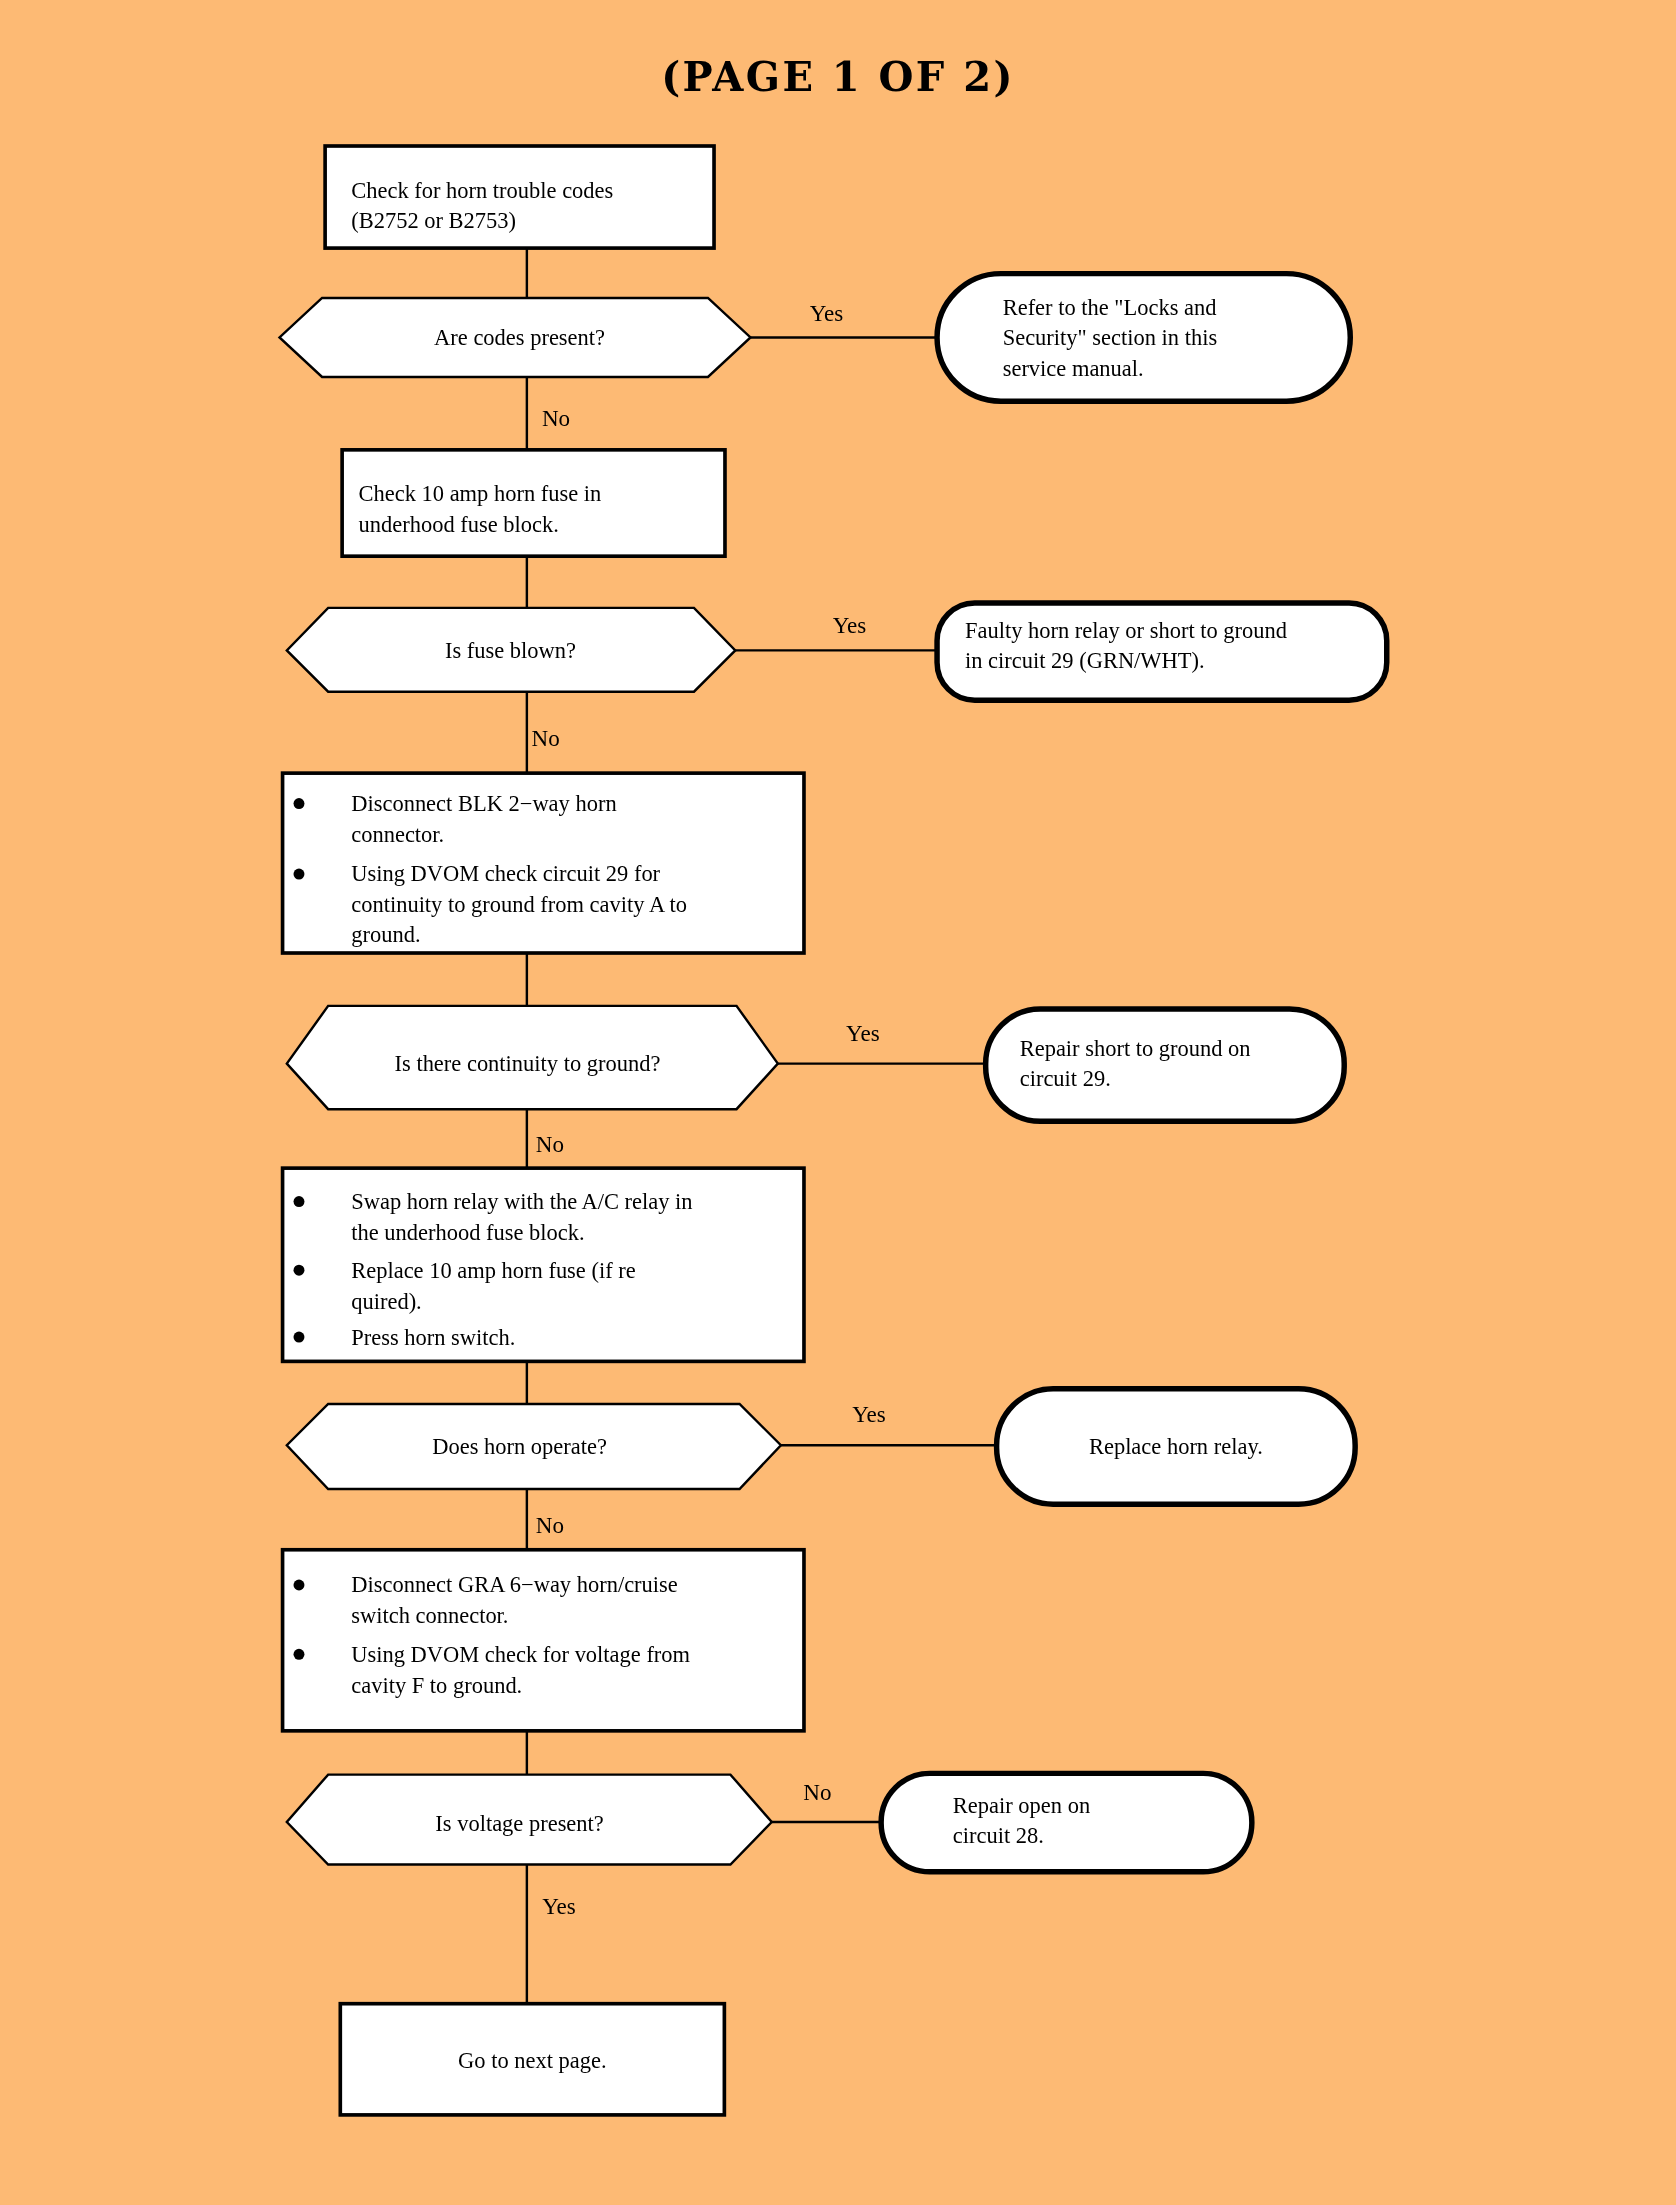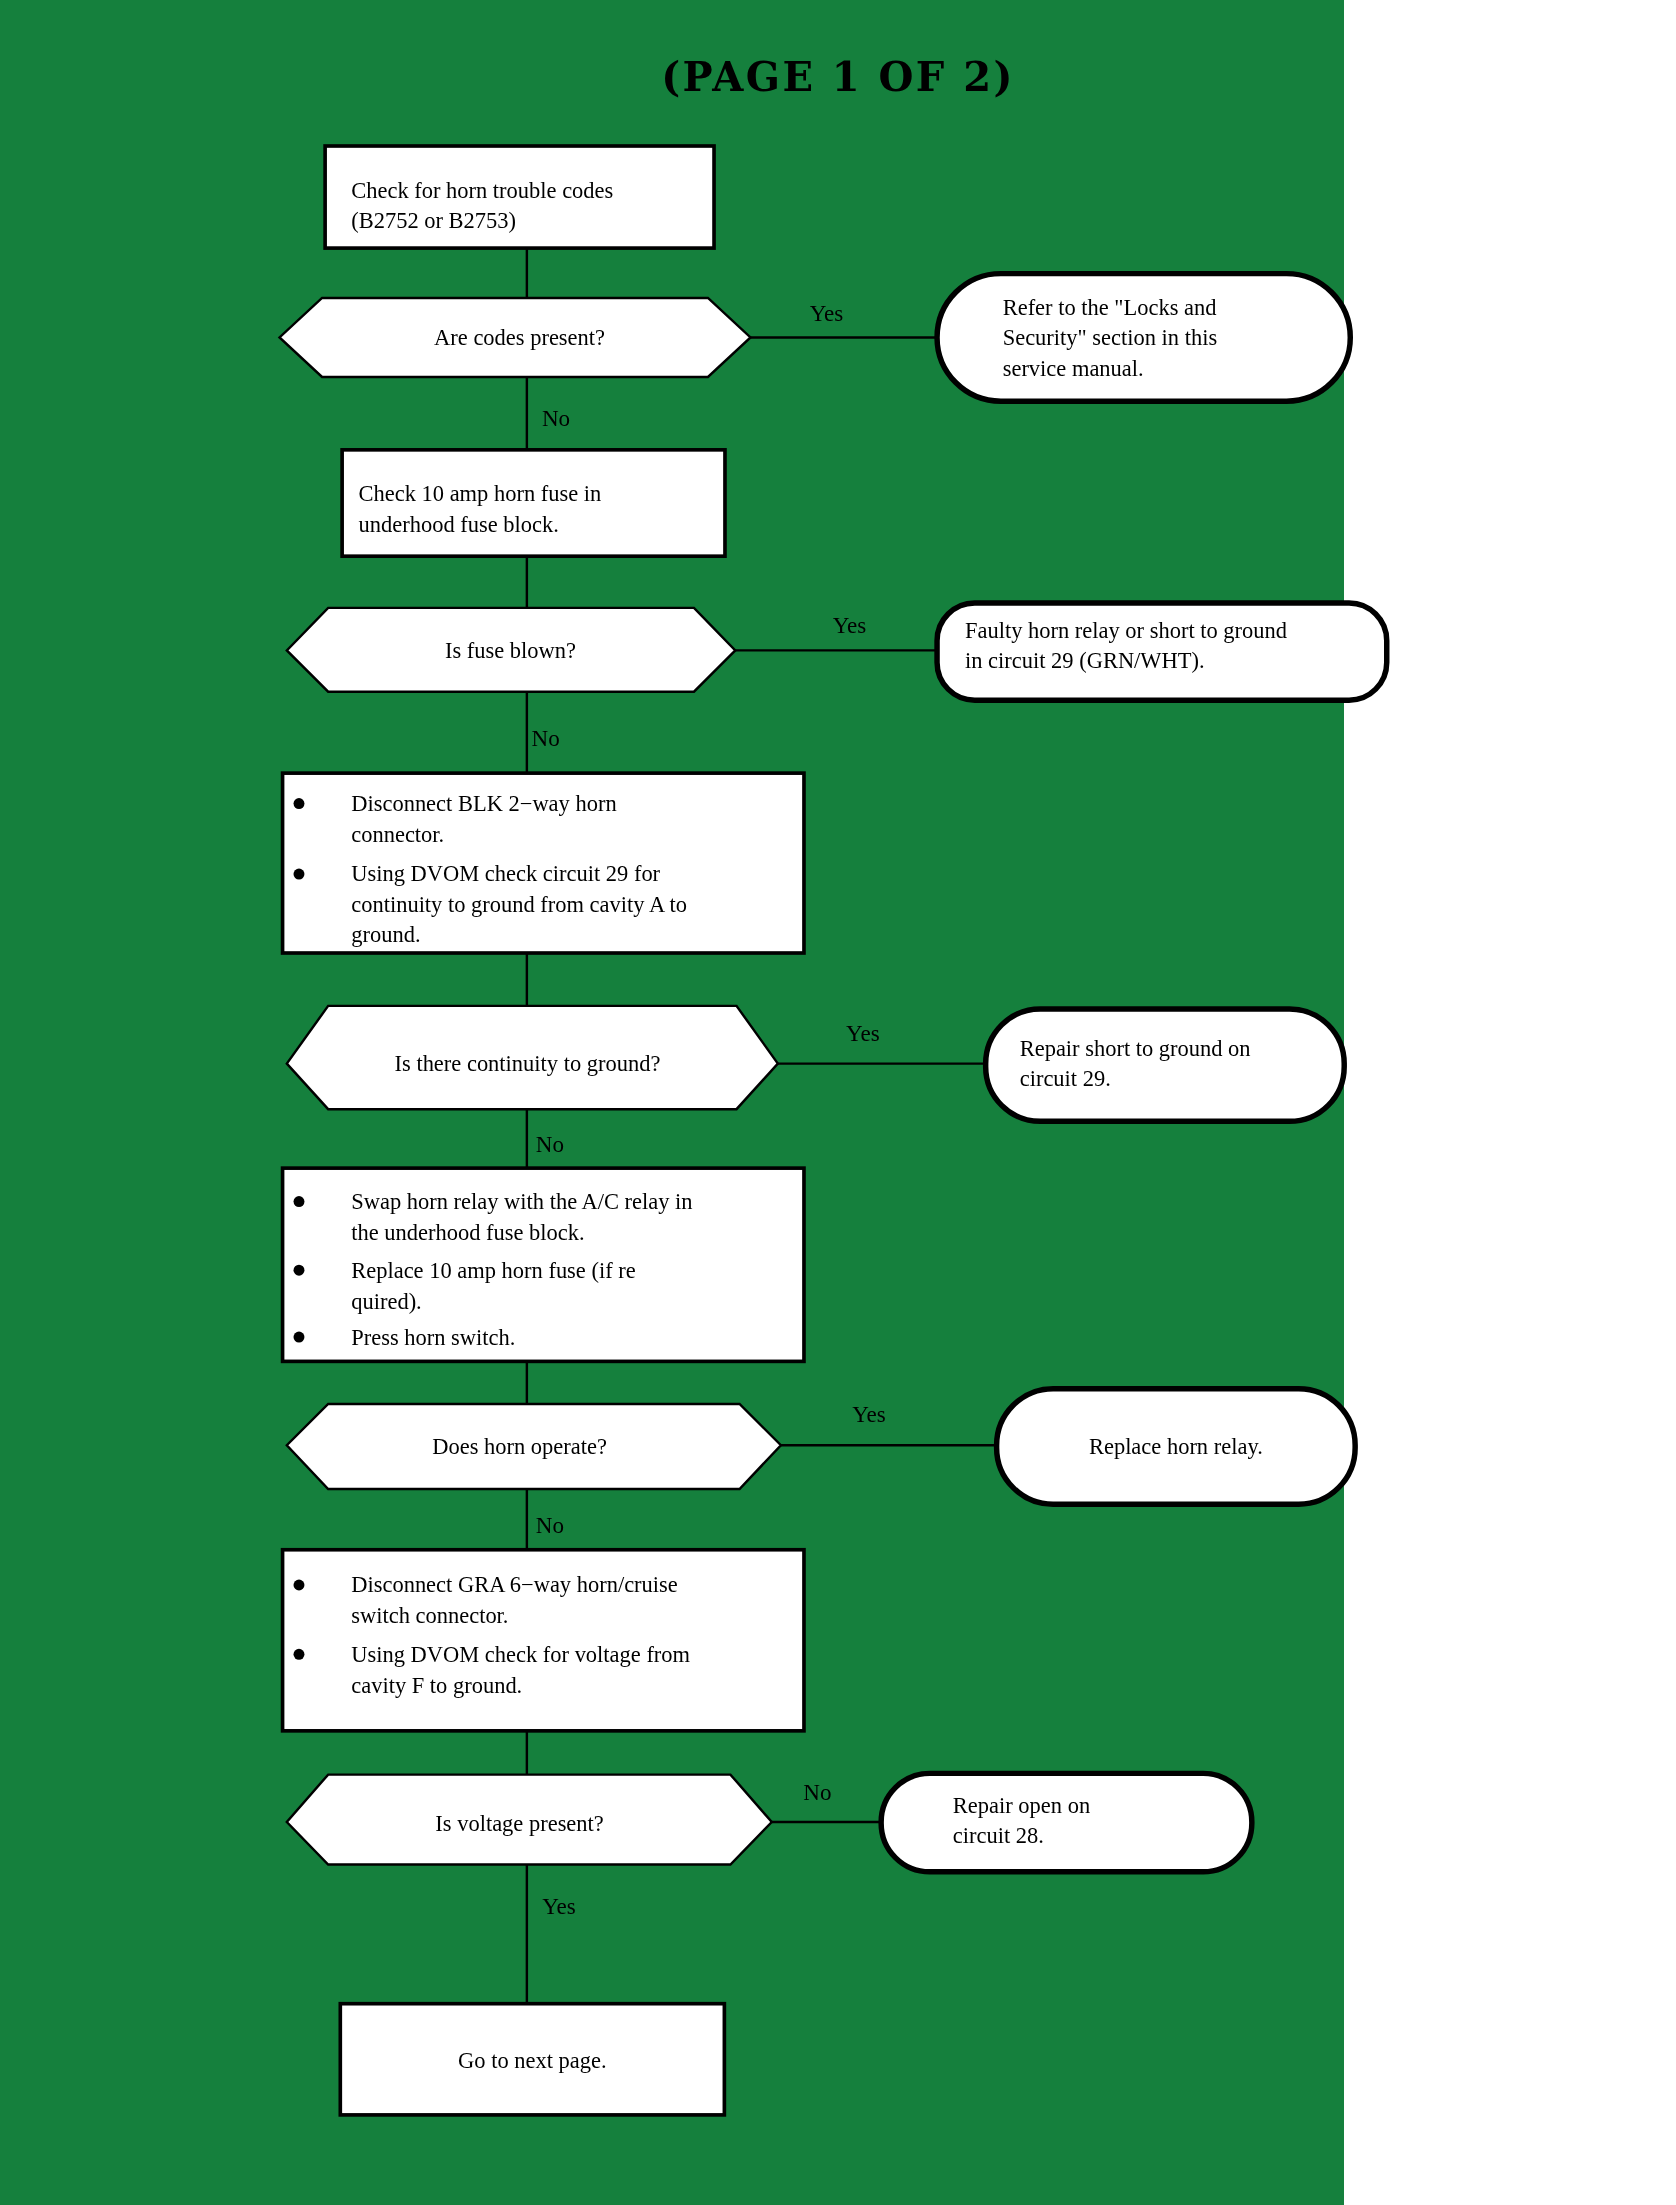--- a/index.html
+++ b/index.html
@@ -9,23 +9,23 @@
   }
   body {
     width: 1676px;
     height: 2205px;
     font-family: "Liberation Serif", "DejaVu Serif", serif;
     color: #000000;
     overflow: hidden;
   }
   #page {
     position: relative;
-    width: 1344px;
+    width: 1676px;
     height: 2205px;
-    background: #15803d;
+    background: #fdba74;
   }
   #flow-svg {
     position: absolute;
     left: 0;
     top: 0;
     width: 1676px;
     height: 2205px;
   }
   .page-title-text {
     font-family: "DejaVu Serif", "Liberation Serif", serif;

